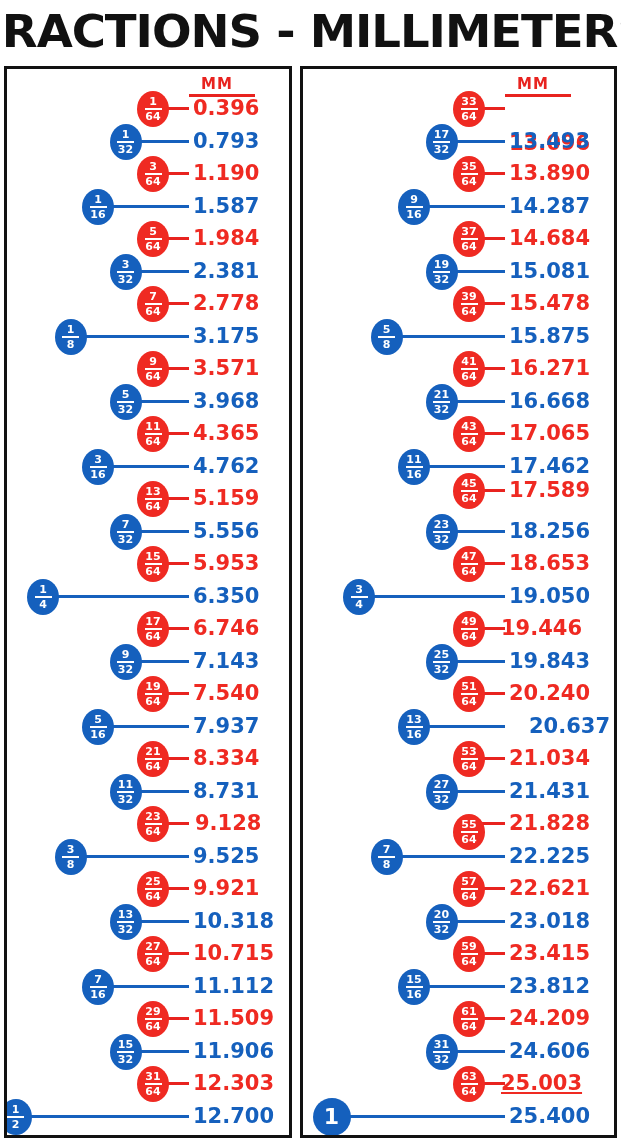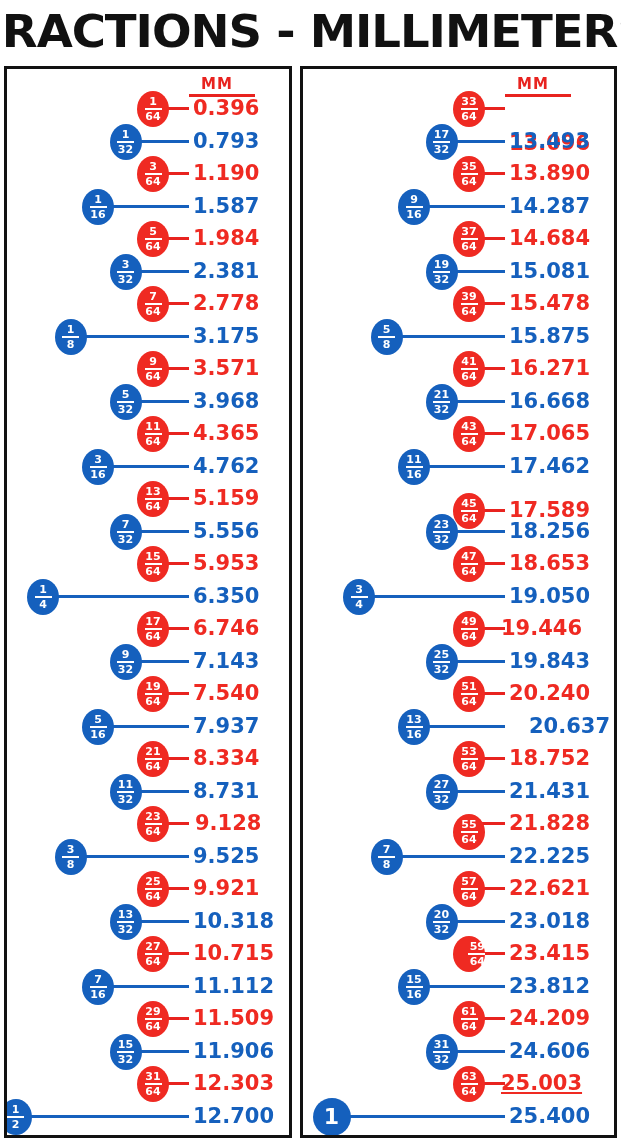--- a/index.html
+++ b/index.html
@@ -475,21 +475,21 @@
       </div>
       <div class="row" style="top: 379.5px;">
         <div class="line blue" style="left: 111px; width: 91px;"></div>
         <div class="frac blue" style="left: 95px;">
           <div class="num">11</div>
           <div class="bar"></div>
           <div class="den">16</div>
         </div>
         <div class="val blue" style="left: 206px;">17.462</div>
       </div>
-      <div class="row" style="top: 424px;">
+      <div class="row" style="top: 404px;">
         <div class="line red" style="left: 166px; width: 36px;"></div>
         <div class="frac red" style="left: 150px;">
           <div class="num">45</div>
           <div class="bar"></div>
           <div class="den">64</div>
         </div>
         <div class="val red" style="left: 206px;">17.589</div>
       </div>
       <div class="row" style="top: 444.5px;">
         <div class="line blue" style="left: 138.5px; width: 63.5px;"></div>
@@ -554,21 +554,21 @@
         </div>
         <div class="val blue" style="left: 206px; margin-left: 20px;">20.637</div>
       </div>
       <div class="row" style="top: 672px;">
         <div class="line red" style="left: 166px; width: 36px;"></div>
         <div class="frac red" style="left: 150px;">
           <div class="num">53</div>
           <div class="bar"></div>
           <div class="den">64</div>
         </div>
-        <div class="val red" style="left: 206px;">18.752</div>
+        <div class="val red" style="left: 206px;">21.034</div>
       </div>
       <div class="row" style="top: 704.5px;">
         <div class="line blue" style="left: 138.5px; width: 63.5px;"></div>
         <div class="frac blue" style="left: 122.5px;">
           <div class="num">27</div>
           <div class="bar"></div>
           <div class="den">32</div>
         </div>
         <div class="val blue" style="left: 206px;">21.431</div>
       </div>
@@ -603,21 +603,21 @@
         <div class="line blue" style="left: 138.5px; width: 63.5px;"></div>
         <div class="frac blue" style="left: 122.5px;">
           <div class="num">20</div>
           <div class="bar"></div>
           <div class="den">32</div>
         </div>
         <div class="val blue" style="left: 206px;">23.018</div>
       </div>
       <div class="row" style="top: 867px;">
         <div class="line red" style="left: 166px; width: 36px;"></div>
-        <div class="frac red" style="left: 150px; align-items: flex-end;">
+        <div class="frac red" style="left: 150px;">
           <div class="num">59</div>
           <div class="bar"></div>
           <div class="den">64</div>
         </div>
         <div class="val red" style="left: 206px;">23.415</div>
       </div>
       <div class="row" style="top: 899.5px;">
         <div class="line blue" style="left: 111px; width: 91px;"></div>
         <div class="frac blue" style="left: 95px;">
           <div class="num">15</div>

